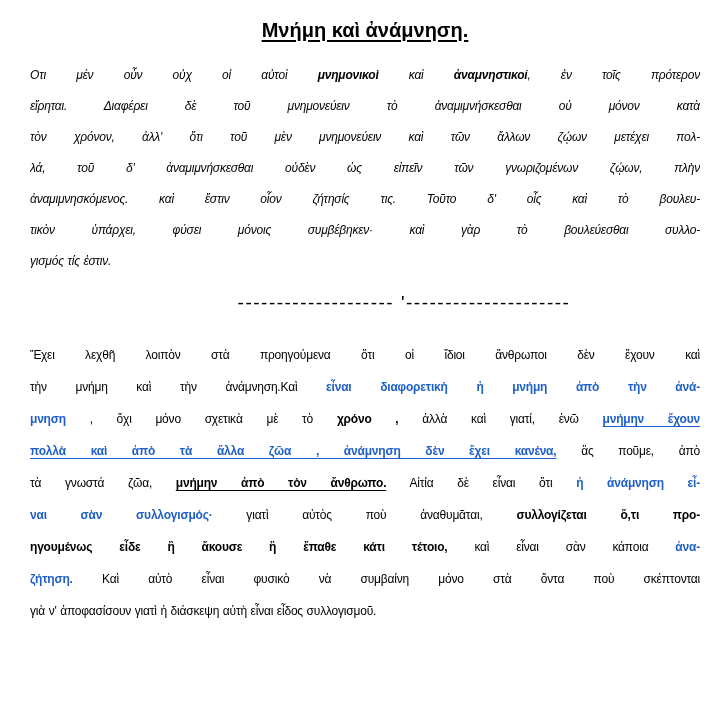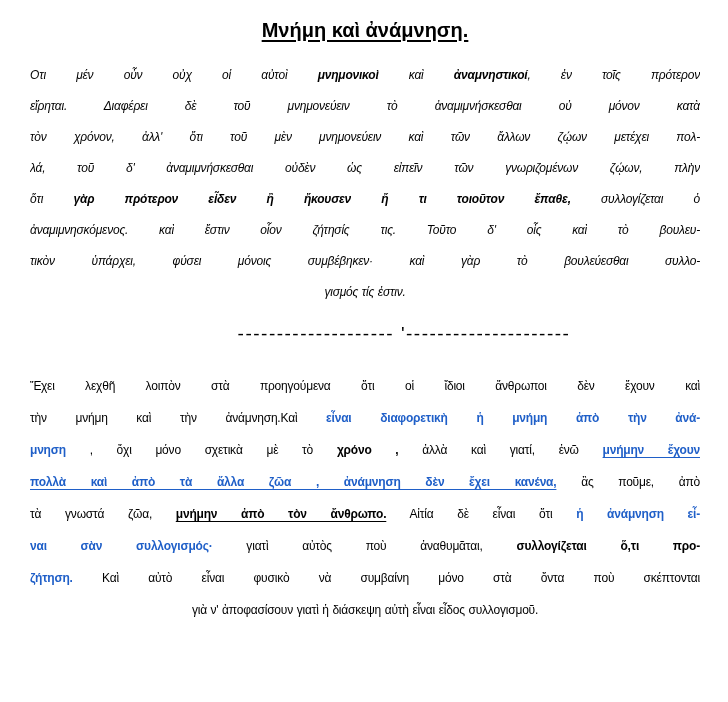--- a/index.html
+++ b/index.html
@@ -31,21 +31,20 @@
   }
   .para {
     font-size: 12px;
     letter-spacing: -0.2px;
     word-spacing: 0.5px;
   }
   .para .line {
     display: block;
     white-space: nowrap;
     overflow: hidden;
-    text-align: center;
   }
   
   .para .line.fill {
     white-space: normal;
     text-align: justify;
     text-align-last: justify;
   }
   .ancient {
     font-style: italic;
   }
@@ -73,32 +72,32 @@
 
 <div class="page">
 
   <h1 class="title">Μνήμη καὶ ἀνάμνηση.</h1>
 
   <div class="para ancient">
       <div class="line fill"><span class="run">Οτι μέν οὖν οὐχ οἱ αὐτοὶ </span><span class="run bold">μνημονικοὶ</span><span class="run"> καὶ </span><span class="run bold">ἀναμνηστικοί</span><span class="run">, ἐν τοῖς πρότερον</span></div>
       <div class="line fill"><span class="run">εἴρηται. Διαφέρει δὲ τοῦ μνημονεύειν τὸ ἀναμιμνήσκεσθαι οὐ μόνον κατὰ</span></div>
       <div class="line fill"><span class="run">τὸν χρόνον, ἀλλ' ὅτι τοῦ μὲν μνημονεύειν καὶ τῶν ἄλλων ζῴων μετέχει πολ-</span></div>
       <div class="line fill"><span class="run">λά, τοῦ δ' ἀναμιμνήσκεσθαι οὐδὲν ὡς εἰπεῖν τῶν γνωριζομένων ζῴων, πλὴν</span></div>
-      <div class="line fill"><span class="run">ὅτι </span><span class="run bold">γὰρ πρότερον εἶδεν ἢ ἤκουσεν ἤ τι τοιοῦτον ἔπαθε,</span><span class="run"> συλλογίζεται ὁ</span></div>
       <div class="line fill"><span class="run">ἀναμιμνησκόμενος. καὶ ἔστιν οἷον ζήτησίς τις. Τοῦτο δ' οἷς καὶ τὸ βουλευ-</span></div>
       <div class="line fill"><span class="run">τικὸν ὑπάρχει, φύσει μόνοις συμβέβηκεν· καὶ γὰρ τὸ βουλεύεσθαι συλλο-</span></div>
       <div class="line"><span class="run">γισμός τίς ἐστιν.</span></div>
     </div>
 
   <div class="divider">-------------------- '---------------------</div>
 
   <div class="para modern">
       <div class="line fill"><span class="run">Ἔχει λεχθῆ λοιπὸν στὰ προηγούμενα ὅτι οἱ ἴδιοι ἄνθρωποι δὲν ἔχουν καὶ</span></div>
       <div class="line fill"><span class="run">τὴν μνήμη καὶ τὴν ἀνάμνηση.Καὶ </span><span class="run bold blue">εἶναι διαφορετικὴ ἡ μνήμη ἀπὸ τὴν ἀνά-</span></div>
       <div class="line fill"><span class="run bold blue">μνηση</span><span class="run"> , ὄχι μόνο σχετικὰ μὲ τὸ </span><span class="run bold">χρόνο ,</span><span class="run"> ἀλλὰ καὶ γιατί, ἐνῶ </span><span class="run bold blue underline">μνήμην ἔχουν</span></div>
       <div class="line fill"><span class="run bold blue underline">πολλὰ καὶ ἀπὸ τὰ ἄλλα ζῶα , ἀνάμνηση δὲν ἔχει κανένα,</span><span class="run"> ἂς ποῦμε, ἀπὸ</span></div>
       <div class="line fill"><span class="run">τὰ γνωστά ζῶα, </span><span class="run bold underline">μνήμην ἀπὸ τὸν ἄνθρωπο.</span><span class="run"> Αἰτία δὲ εἶναι ὅτι </span><span class="run bold blue">ἡ ἀνάμνηση εἶ-</span></div>
       <div class="line fill"><span class="run bold blue">ναι σὰν συλλογισμός·</span><span class="run"> γιατὶ αὐτὸς ποὺ ἀναθυμᾶται, </span><span class="run bold">συλλογίζεται ὅ,τι προ-</span></div>
+      <div class="line fill"><span class="run bold">ηγουμένως εἶδε ἢ ἄκουσε ἢ ἔπαθε κάτι τέτοιο,</span><span class="run"> καὶ εἶναι σὰν κάποια </span><span class="run bold blue">ἀνα-</span></div>
       <div class="line fill"><span class="run bold blue">ζήτηση.</span><span class="run"> Καὶ αὐτὸ εἶναι φυσικὸ νὰ συμβαίνη μόνο στὰ ὄντα ποὺ σκέπτονται</span></div>
       <div class="line"><span class="run">γιὰ ν' ἀποφασίσουν γιατὶ ἡ διάσκεψη αὐτὴ εἶναι εἶδος συλλογισμοῦ.</span></div>
     </div>
 
 </div>
 
 </body></html>

